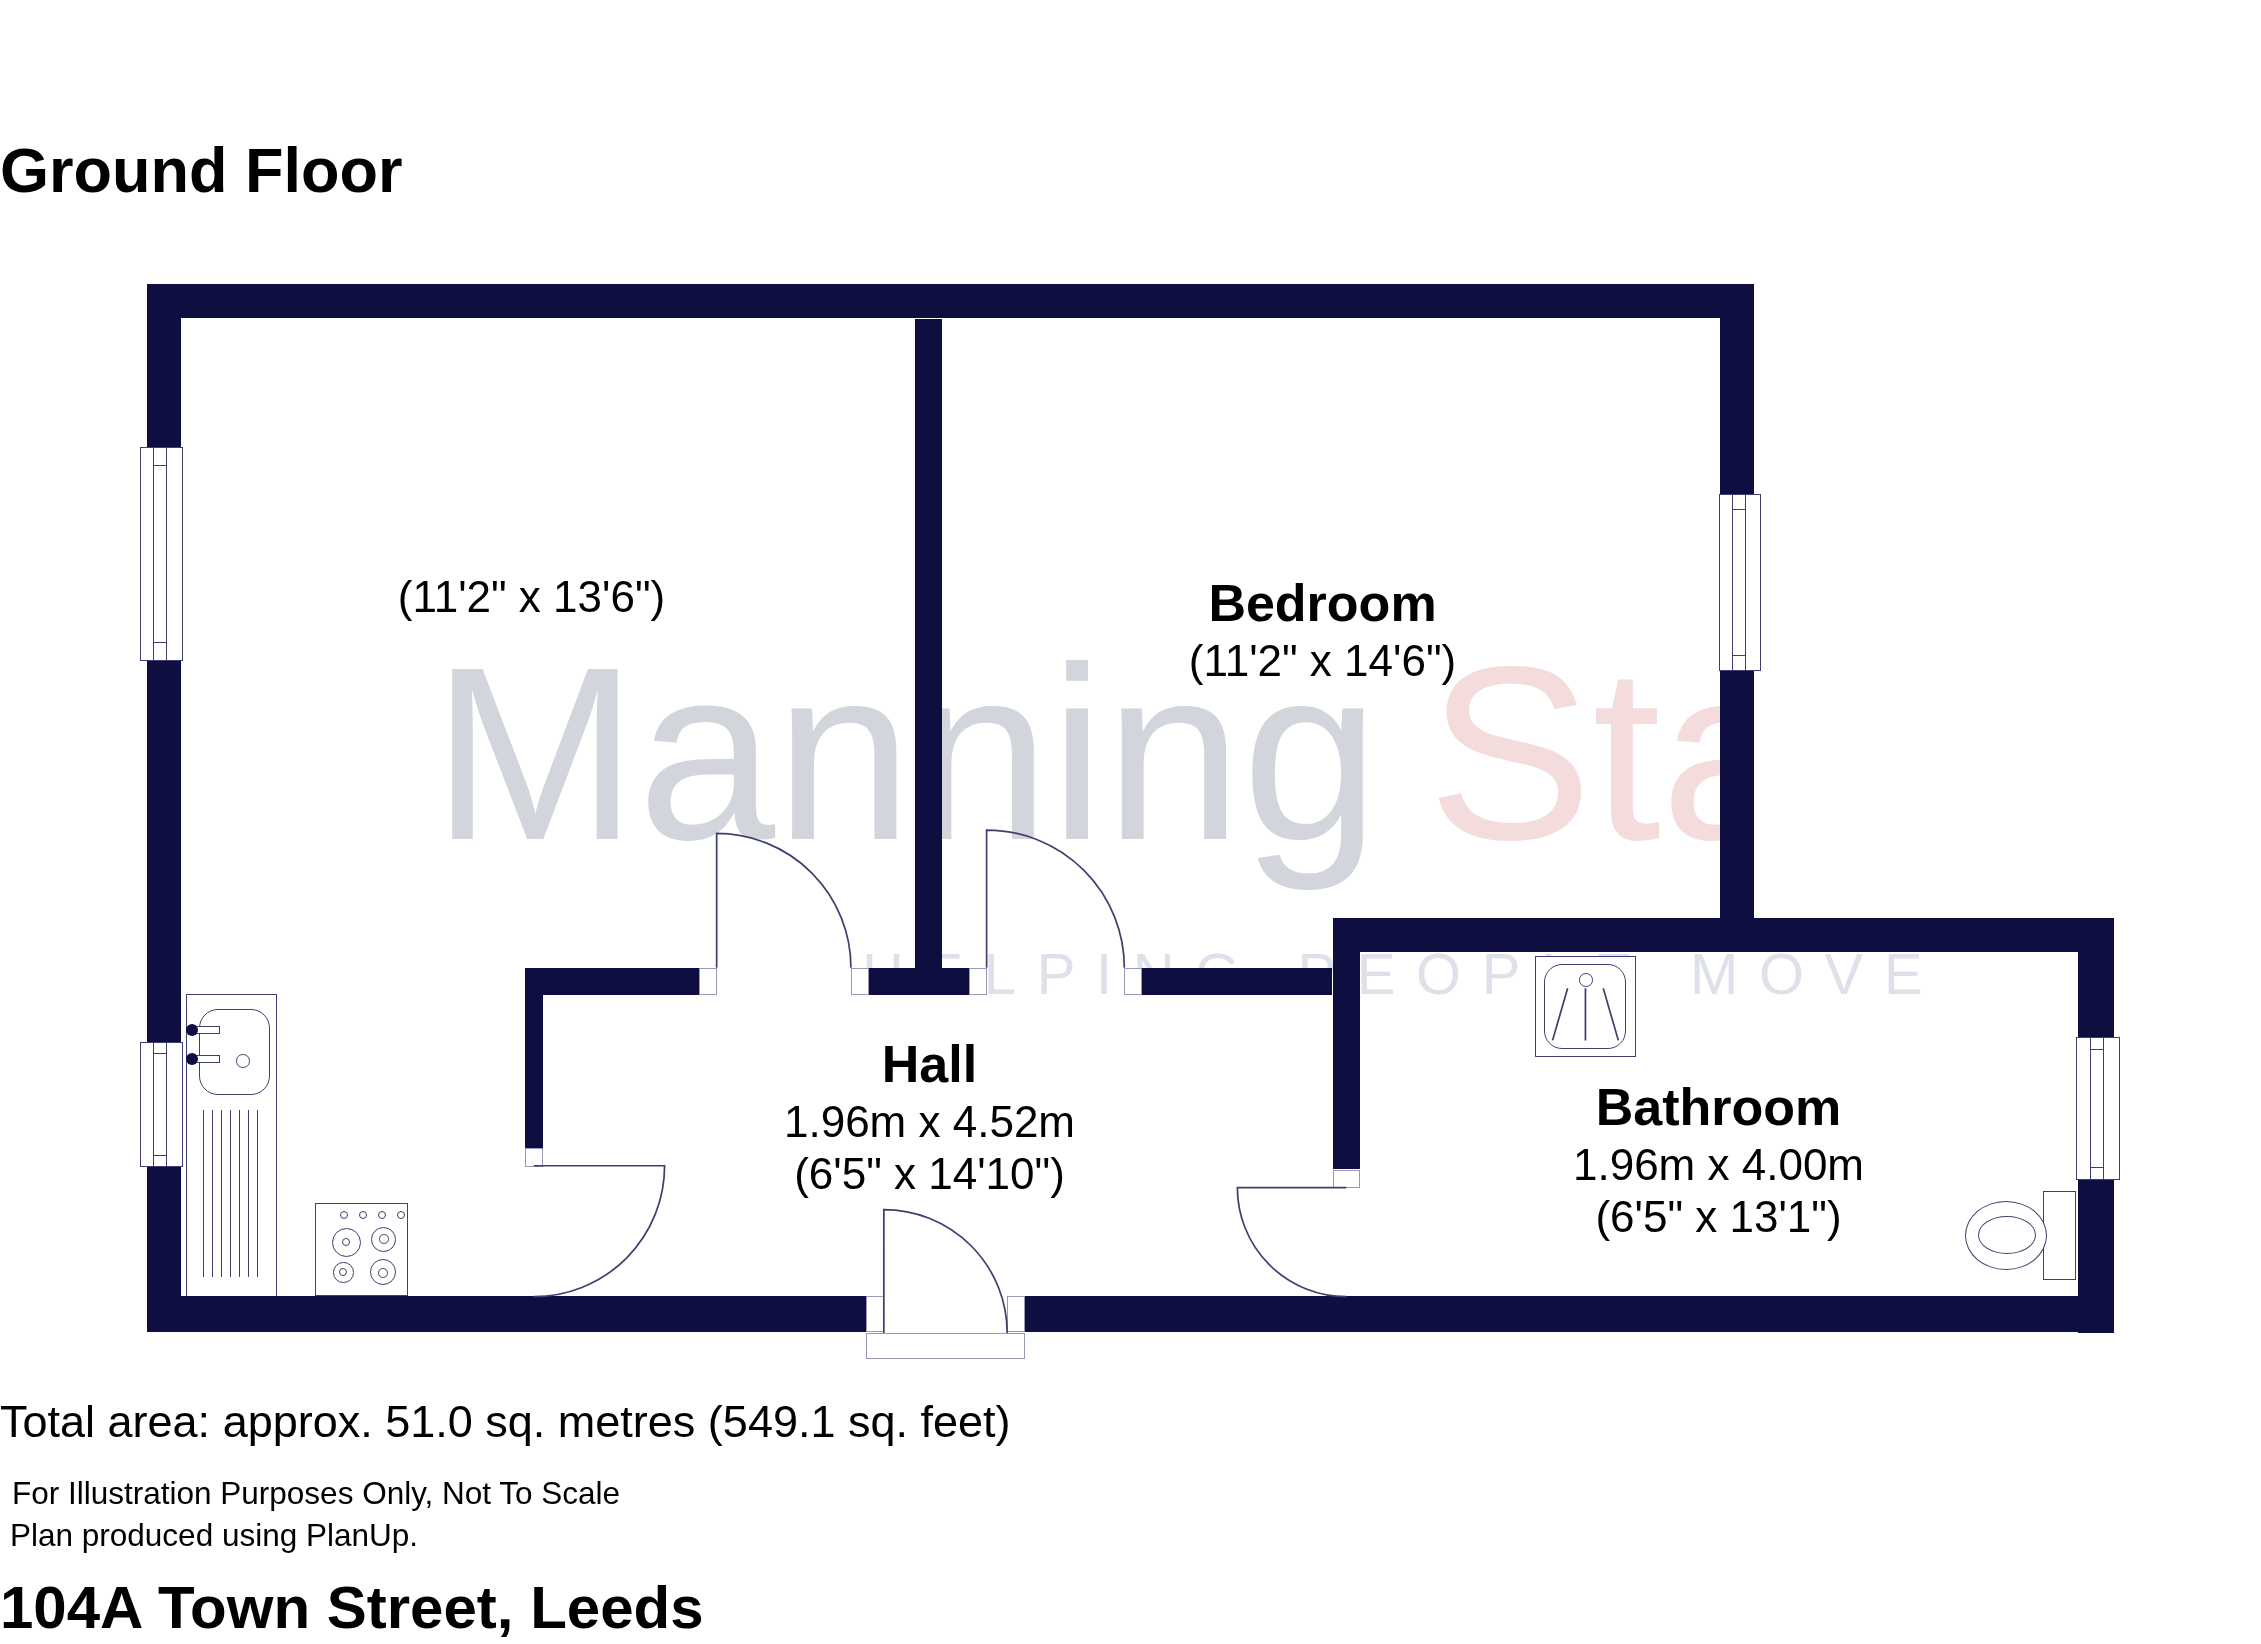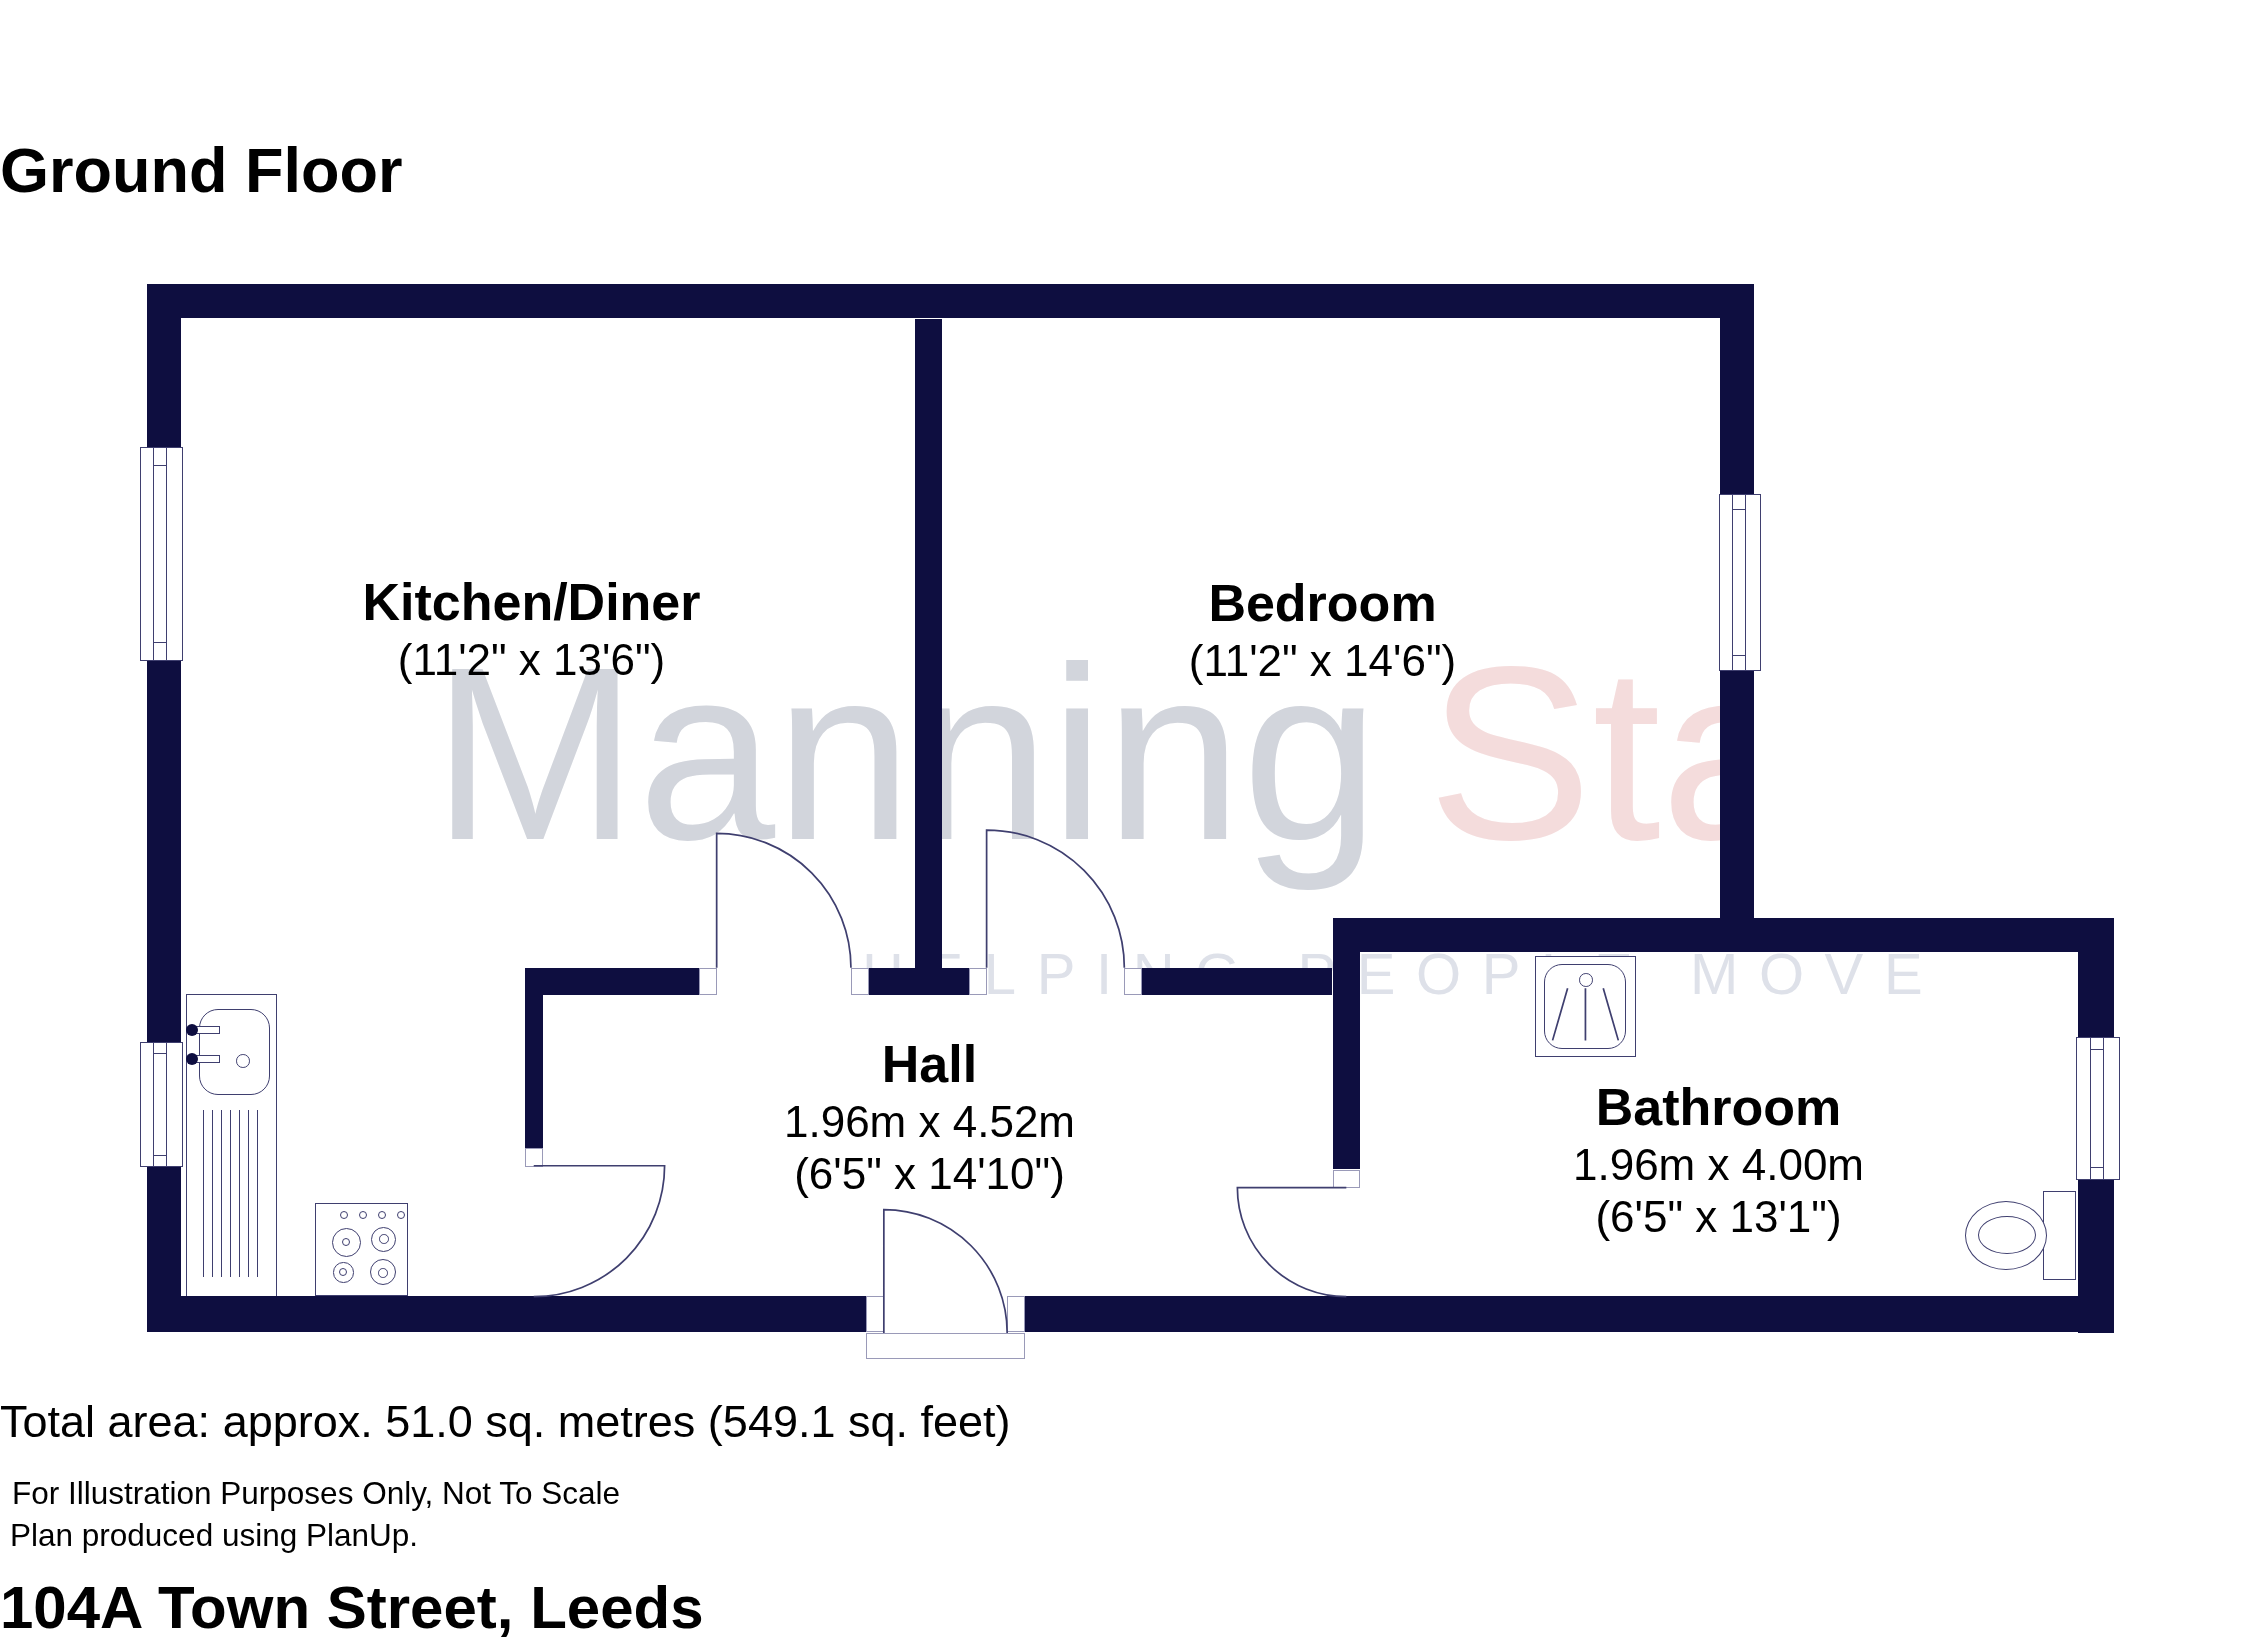--- a/index.html
+++ b/index.html
@@ -123,21 +123,20 @@
 <svg id="doors-svg" width="2261" height="1645" viewBox="0 0 3300 2400">
   <path d="M1046,1412 L1046,1216 A196,196 0 0 1 1242,1412"></path>
   <path d="M1440,1412 L1440,1211 A201,201 0 0 1 1641,1412"></path>
   <path d="M779,1701 L970,1701 A191,191 0 0 1 779,1892"></path>
   <path d="M1965,1733 L1806,1733 A159,159 0 0 0 1965,1892"></path>
   <path d="M1290,1945 L1290,1765 A180,180 0 0 1 1470,1945"></path>
   <path d="M2314,1442 L2314,1518 M2288,1442 L2266,1518 M2340,1442 L2362,1518"></path>
 </svg>
 
 <div class="room-label" style="left:223px;top:571px;">
-  <span class="rname">Kitchen/Diner</span>
   <span class="rdim">(11'2" x 13'6")</span>
 </div>
 <div class="room-label" style="left:1014px;top:534px;margin-top:38px;">
   <span class="rname">Bedroom</span>
   <span class="rdim">(11'2" x 14'6")</span>
 </div>
 <div class="room-label" style="left:621px;top:1033px;">
   <span class="rname">Hall</span>
   <span class="rdim">1.96m x 4.52m</span>
   <span class="rdim">(6'5" x 14'10")</span>

